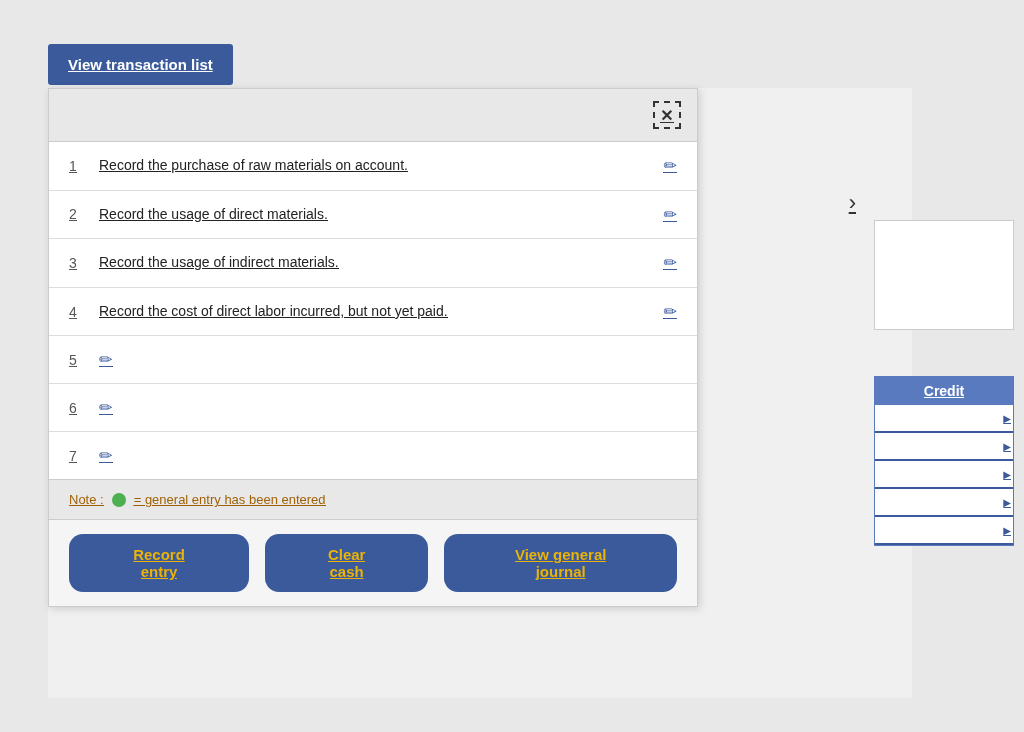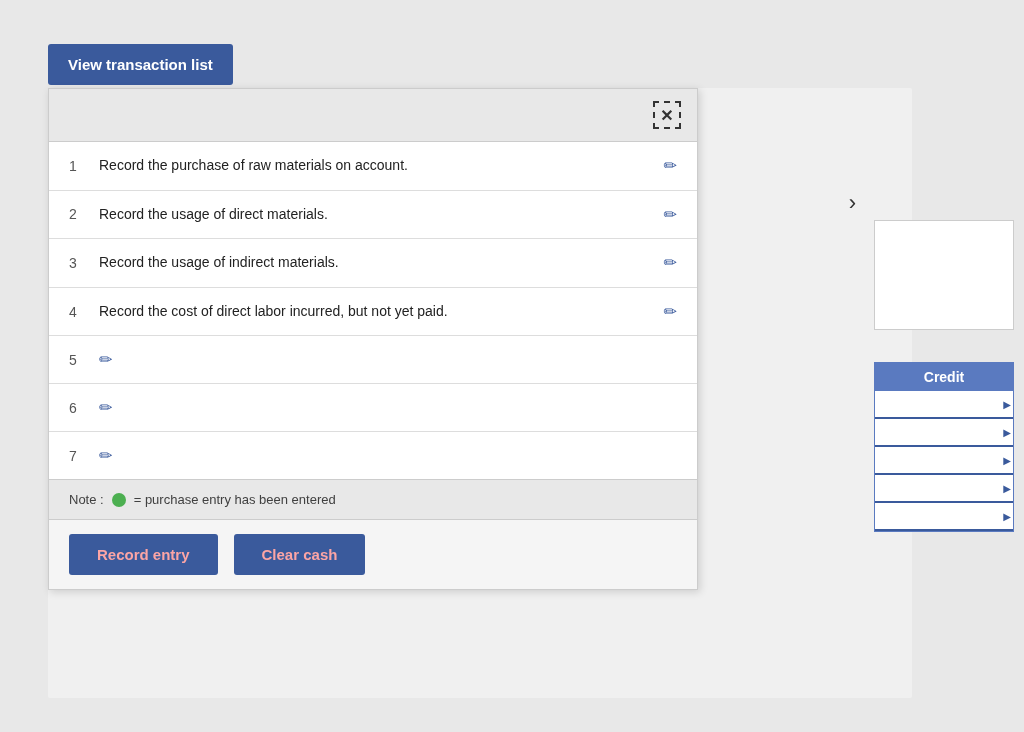--- a/index.html
+++ b/index.html
@@ -1,15 +1,15 @@
 <!DOCTYPE html>
 <html><head>
   <meta charset="utf-8">
   <style>
-    * { box-sizing: border-box; margin: 0; padding: 0; }
+    * { box-sizing: border-box; margin: 0; padding: 0; text-decoration: underline; }
     body {
       font-family: Arial, sans-serif;
       background: #e8e8e8;
       width: 1024px;
       height: 732px;
       position: relative;
       overflow: hidden;
     }
 
     .view-transaction-btn {
@@ -51,21 +51,21 @@
       top: 220px;
       width: 140px;
       height: 110px;
       background: white;
       border: 1px solid #ccc;
     }
 
     .credit-header-box {
       position: absolute;
       right: 10px;
-      top: 362px;
+      top: 376px;
       width: 140px;
       background: white;
       border: 1px solid #5a7ac0;
     }
 
     .credit-header {
       background: #5a7ac0;
       color: white;
       font-weight: bold;
       text-align: center;
@@ -160,21 +160,21 @@
       flex-shrink: 0;
     }
 
     .note-bar {
       background: #e8e8e8;
       padding: 12px 20px;
       display: flex;
       align-items: center;
       gap: 8px;
       font-size: 13px;
-      color: #404040;
+      color: #a16207;
       border-top: 1px solid #ccc;
     }
 
     .green-dot {
       width: 14px;
       height: 14px;
       background: #4caf50;
       border-radius: 50%;
       display: inline-block;
       flex-shrink: 0;
@@ -184,27 +184,27 @@
       background: #f5f5f5;
       padding: 14px 20px;
       display: flex;
       gap: 16px;
       align-items: center;
       border-top: 1px solid #ccc;
     }
 
     .btn-primary {
       background: #3a5a9c;
-      color: #fca5a5;
+      color: #eab308;
       border: none;
-      padding: 12px 28px;
+      padding: 12px 44px;
       font-size: 15px;
       font-weight: bold;
       cursor: pointer;
-      border-radius: 3px;
+      border-radius: 14px;
     }
 
     .btn-right {
       margin-left: auto;
     }
   </style>
 </head>
 <body>
 
 <div class="main-panel"></div>
@@ -272,20 +272,21 @@
       </div>
       <div class="entry-row">
         <span class="entry-num">7</span>
         <span class="edit-icon">✏</span>
       </div>
     </div>
 
   <div class="note-bar">
     <span>Note :</span>
     <span class="green-dot"></span>
-    <span> = purchase entry has been entered</span>
+    <span> = general entry has been entered</span>
   </div>
 
   <div class="dialog-footer">
     <button class="btn-primary">Record entry</button>
     <button class="btn-primary">Clear cash</button>
+    <button class="btn-primary btn-right">View general journal</button>
   </div>
 </div>
 
 </body></html>

